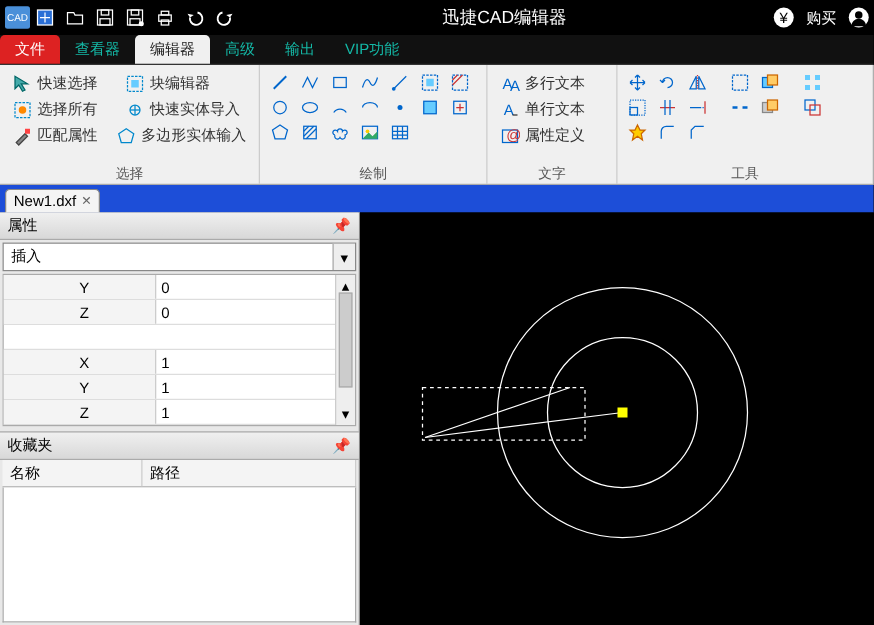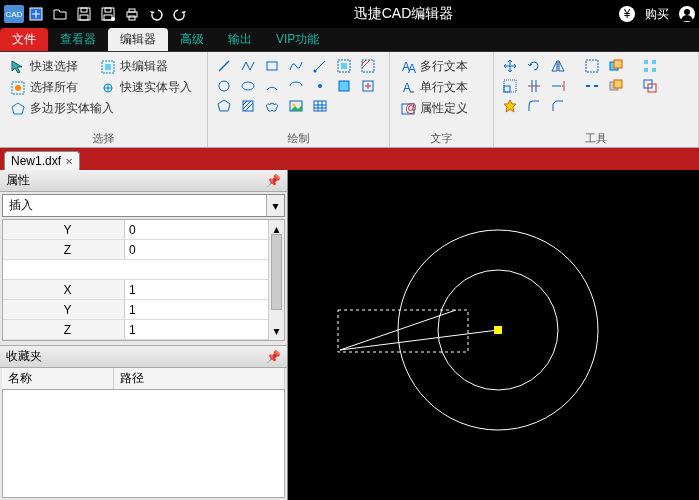--- a/index.html
+++ b/index.html
@@ -16,21 +16,21 @@
 .menubar .tab.file { background: #d22; color: #fff; border-top-left-radius: 4px; border-top-right-radius: 4px; }
 .menubar .tab.active { background: #f0f0f0; color: #222; border-top-left-radius: 4px; border-top-right-radius: 4px; }
 .ribbon { height: 96px; background: #f0f0f0; border-bottom: 1px solid #aaa; display: flex; }
 .rgroup { border-right: 1px solid #ccc; padding: 4px 6px 2px 6px; display: flex; flex-direction: column; }
 .rgroup .body { flex: 1; display: flex; flex-direction: column; gap: 0; }
 .rgroup .label { text-align: center; color: #555; font-size: 11px; height: 14px; }
 .rbtn-row { display: flex; gap: 4px; }
 .rtxtbtn { display: flex; align-items: center; gap: 4px; padding: 2px 4px; cursor: pointer; color: #333; white-space: nowrap; }
 .rtxtbtn svg, .ricon svg { display: block; }
 .ricon { width: 20px; height: 20px; display: flex; align-items: center; justify-content: center; cursor: pointer; border: 1px solid transparent; }
-.doc-tabs { height: 22px; background: #b91c1c; display: flex; align-items: flex-end; padding-left: 4px; }
+.doc-tabs { height: 22px; background: #1d4ed8; display: flex; align-items: flex-end; padding-left: 4px; }
 .doc-tab { background: #f4f4f4; border: 1px solid #888; border-bottom: none; border-radius: 4px 4px 0 0; padding: 2px 6px; display: flex; align-items: center; gap: 4px; cursor: pointer; }
 .doc-tab .x { color: #666; cursor: pointer; font-size: 10px; }
 .workspace { display: flex; height: calc(500px - 28px - 24px - 96px - 22px); }
 .left-panel { width: 288px; background: #e8e8e8; border-right: 1px solid #888; display: flex; flex-direction: column; }
 .panel-header { background: linear-gradient(#f0f0f0,#d8d8d8); border-bottom: 1px solid #aaa; padding: 2px 6px; display: flex; align-items: center; justify-content: space-between; }
 .panel-header .pin { cursor: pointer; }
 .dropdown { display: flex; border: 1px solid #888; background: #fff; margin: 2px; }
 .dropdown .sel { flex: 1; padding: 2px 6px; }
 .dropdown .arrow { width: 18px; display: flex; align-items: center; justify-content: center; border-left: 1px solid #aaa; cursor: pointer; background: #eee; }
 .prop-grid { border: 1px solid #aaa; margin: 0 2px; background: #fff; position: relative; }
@@ -155,20 +155,27 @@
         <div class="rtxtbtn">
             <svg width="16" height="16">
               <circle cx="8" cy="8" r="4" fill="none" stroke="#08c"></circle>
               <line x1="4" y1="8" x2="12" y2="8" stroke="#08c"></line>
               <line x1="8" y1="4" x2="8" y2="12" stroke="#08c"></line>
             </svg>
             <span>快速实体导入</span>
           </div>
       </div>
       <div class="rbtn-row">
+        <div class="rtxtbtn" style="width:86px">
+            <svg width="16" height="16">
+              <path d="M3 13 L10 6 L12 8 L5 15 Z" fill="#888" stroke="#444"></path>
+              <rect x="10" y="2" width="4" height="4" fill="#f44"></rect>
+            </svg>
+            <span>匹配属性</span>
+          </div>
         <div class="rtxtbtn">
             <svg width="16" height="16">
               <polygon points="8,2 14,6 12,13 4,13 2,6" fill="none" stroke="#08c"></polygon>
             </svg>
             <span>多边形实体输入</span>
           </div>
       </div>
     </div>
     <div class="label">选择</div>
   </div>

